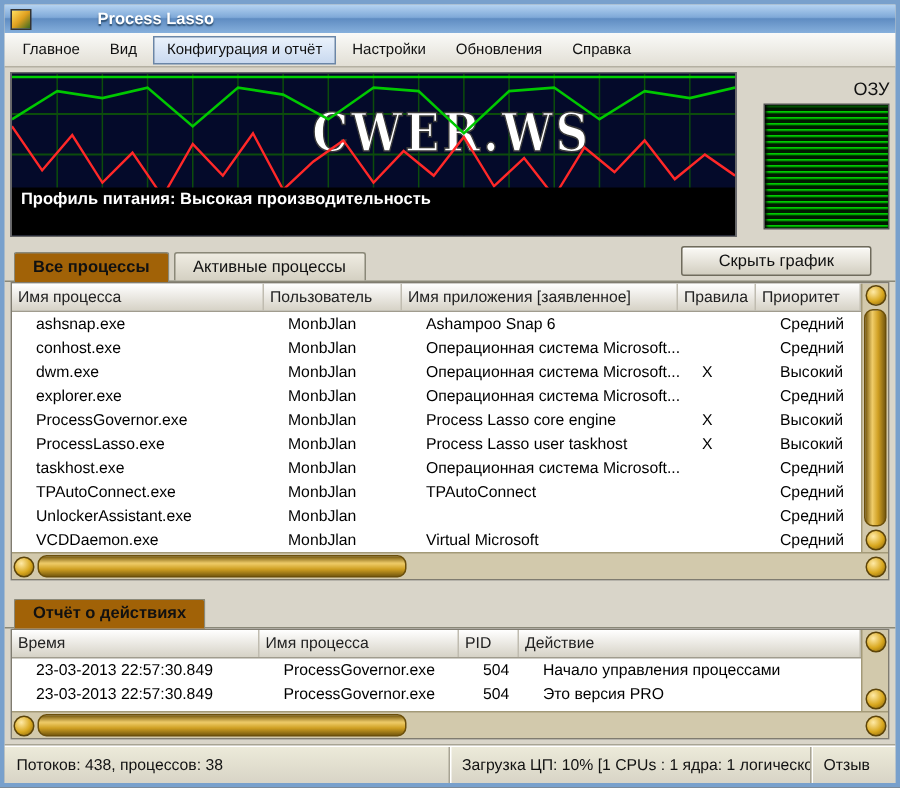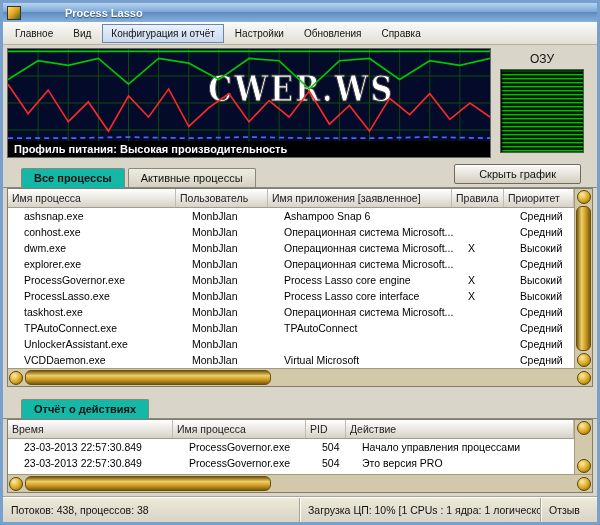--- a/index.html
+++ b/index.html
@@ -16,31 +16,31 @@
            border-bottom:1px solid #b4b0a2;padding:0 2px;font-size:10px;color:#111;}
   .menu-item{padding:3px 8px;margin:0 1px;border:1px solid transparent;cursor:default;}
   .menu-item.active{background:linear-gradient(#eaf2fc,#c9d9ef);border:1px solid #6a86a8;}
   
   .graph-row{flex:0 0 110px;display:flex;margin:3px 4px 0 4px;}
   .graph-box{position:relative;flex:1;border:1px solid #666;background:#040a2a;overflow:hidden;}
   .graph-svg{position:absolute;left:0;top:0;width:100%;height:100%;}
   .legend{position:absolute;left:3px;top:4px;background:#fff;border:1px solid #b03030;padding:2px 6px 3px 4px;z-index:3;}
   .legend-item{display:flex;align-items:center;height:14px;font-size:10px;font-weight:bold;color:#333;}
   .legend-marker{display:inline-block;width:16px;margin-right:4px;}
-  .profile-banner{position:absolute;left:0;right:0;bottom:0;height:16px;background:#000;color:#fff;
+  .profile-banner{position:absolute;left:0;right:0;bottom:0;height:32px;background:#000;color:#fff;
                   font-size:11px;font-weight:bold;line-height:16px;padding-left:6px;z-index:4;}
-  .ram-panel{flex:0 0 102px;display:flex;flex-direction:column;align-items:center;background:#d9d5c9;}
+  .ram-panel{flex:0 0 102px;display:flex;flex-direction:column;align-items:flex-end;background:#d9d5c9;}
   .ram-label{font-size:12px;color:#111;margin:4px 0 3px 0;}
   .ram-meter{width:82px;height:82px;border:1px solid #555;box-shadow:inset 1px 1px 2px #000;
              background:repeating-linear-gradient(to bottom,#00e000 0px,#00a000 1px,#001a00 2px,#001a00 4px);}
   
   .tabs-row{flex:0 0 26px;display:flex;align-items:flex-end;padding:3px 6px 0 6px;border-bottom:1px solid #8a8878;}
   .tab{font-size:11px;color:#111;padding:3px 12px;margin-right:3px;border:1px solid #8a8878;border-bottom:none;
        border-radius:2px 2px 0 0;background:linear-gradient(#efece2,#d4d0c2);position:relative;}
-  .tab.active{background:#14b8a6;font-weight:bold;top:1px;padding-bottom:4px;margin-left:12px;}
+  .tab.active{background:#a16207;font-weight:bold;top:1px;padding-bottom:4px;}
   .tabs-spacer{flex:1;}
   .push-button{font-size:11px;color:#111;padding:3px 24px;margin:0 10px 3px 0;border:1px solid #6f6b5c;border-radius:2px;
        background:linear-gradient(#fbfaf6,#d2cec0);box-shadow:inset 0 1px 0 #fff;}
   
   .panel{margin:0 4px;border:1px solid #807c70;background:#fff;display:flex;flex-direction:column;}
   .proc-panel{flex:0 0 197px;}
   .panel-main{display:flex;flex:1;overflow:hidden;}
   .tbl{flex:1;overflow:hidden;}
   .thead,.trow{display:grid;grid-template-columns:168px 92px 184px 52px 1fr;}
   .log-grid .thead,.log-grid .trow{grid-template-columns:165px 133px 40px 1fr;}
@@ -177,21 +177,21 @@
             <div class="trow">
     <div class="tc">ProcessGovernor.exe</div>
     <div class="tc">MonbJlan</div>
     <div class="tc">Process Lasso core engine</div>
     <div class="tc">X</div>
     <div class="tc">Высокий</div>
   </div>
             <div class="trow">
     <div class="tc">ProcessLasso.exe</div>
     <div class="tc">MonbJlan</div>
-    <div class="tc">Process Lasso core interface</div>
+    <div class="tc">Process Lasso user taskhost</div>
     <div class="tc">X</div>
     <div class="tc">Высокий</div>
   </div>
             <div class="trow">
     <div class="tc">taskhost.exe</div>
     <div class="tc">MonbJlan</div>
     <div class="tc">Операционная система Microsoft...</div>
     <div class="tc"></div>
     <div class="tc">Средний</div>
   </div>

